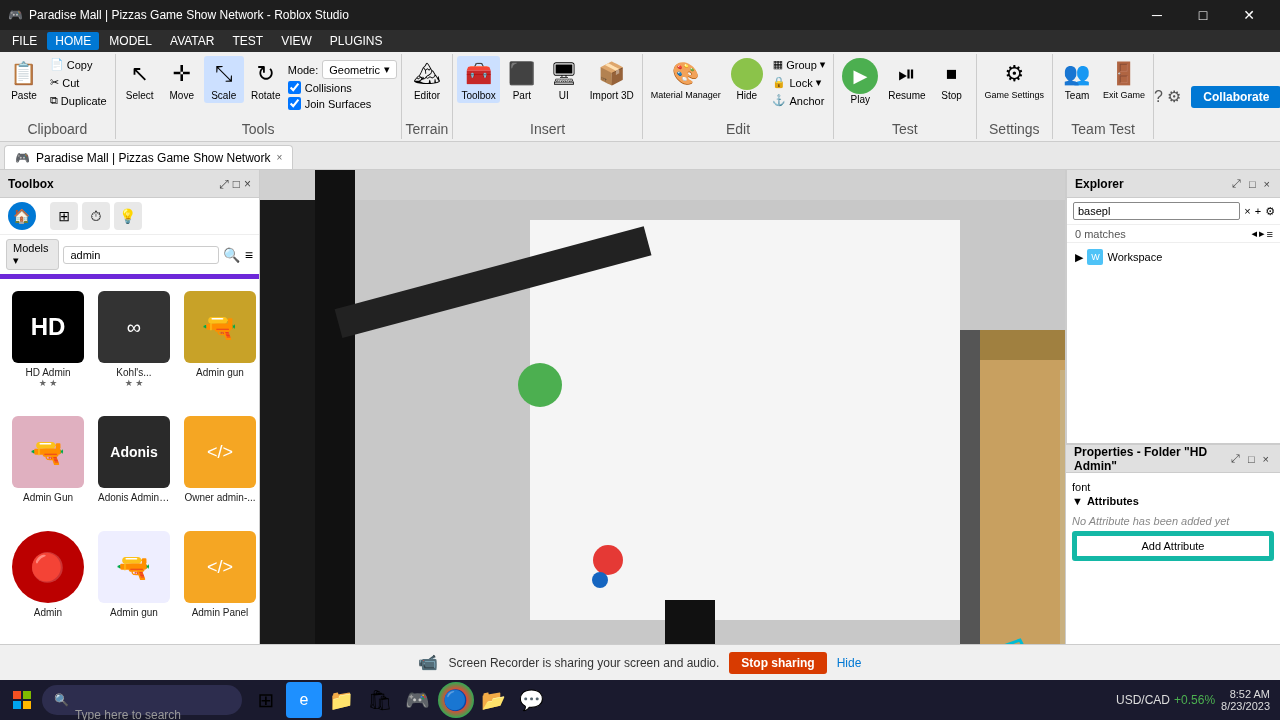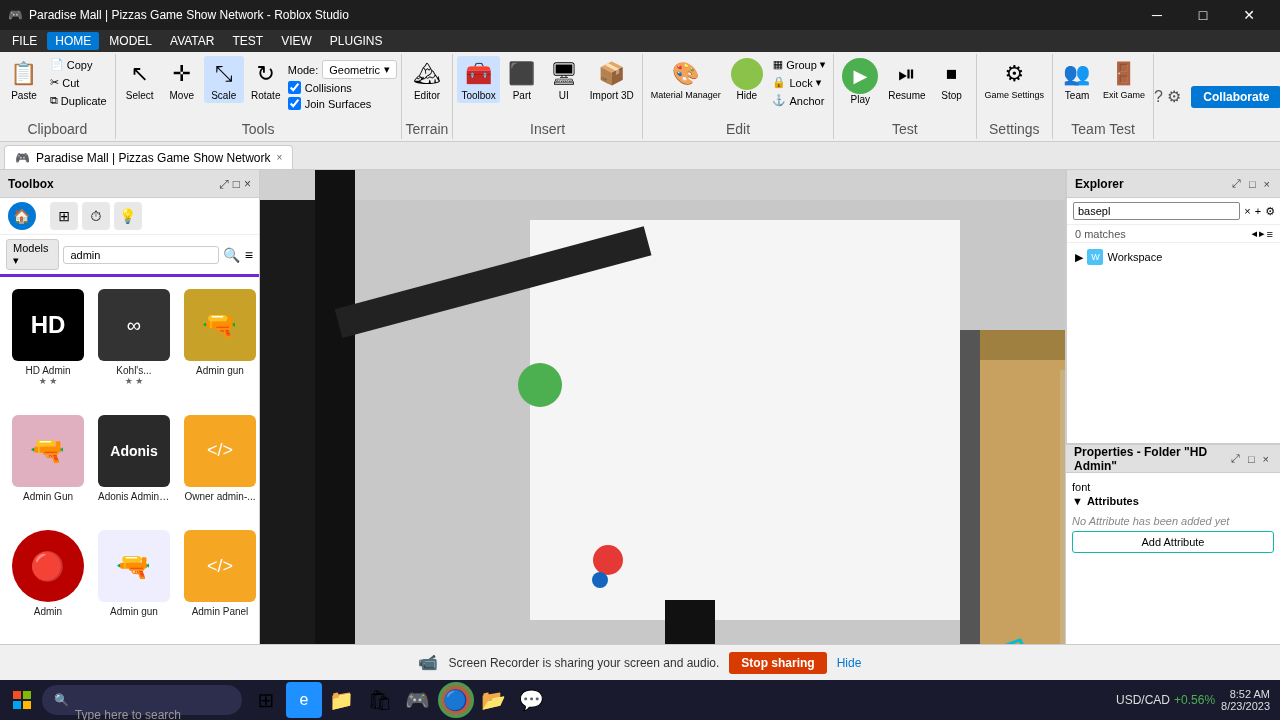--- a/index.html
+++ b/index.html
@@ -175,21 +175,21 @@
       font-weight: 600;
       border-bottom: 1px solid #ccc;
     }
     .toolbox-header-btns { display: flex; gap: 4px; }
     .toolbox-header-btn { background: none; border: none; cursor: pointer; font-size: 12px; color: #444; }
     .toolbox-filter {
       display: flex;
       align-items: center;
       padding: 4px 6px;
       gap: 4px;
-      border-bottom: 3px solid #6d28d9;
+      border-bottom: 5px solid #6d28d9;
     }
     .toolbox-filter-dropdown {
       background: #e8e8e8;
       border: 1px solid #ccc;
       border-radius: 3px;
       padding: 2px 6px;
       font-size: 11px;
       cursor: pointer;
     }
     .toolbox-search {
@@ -383,21 +383,21 @@
       padding: 2px 0;
     }
     .properties-no-attr {
       color: #888;
       font-size: 11px;
       font-style: italic;
       padding: 4px 0;
     }
     .add-attribute-btn {
       background: #fff;
-      border: 1px solid #14b8a6;
+      border: 5px solid #14b8a6;
       border-radius: 3px;
       padding: 4px 12px;
       font-size: 11px;
       cursor: pointer;
       width: 100%;
       text-align: center;
     }
 
     
     .notification-bar {

